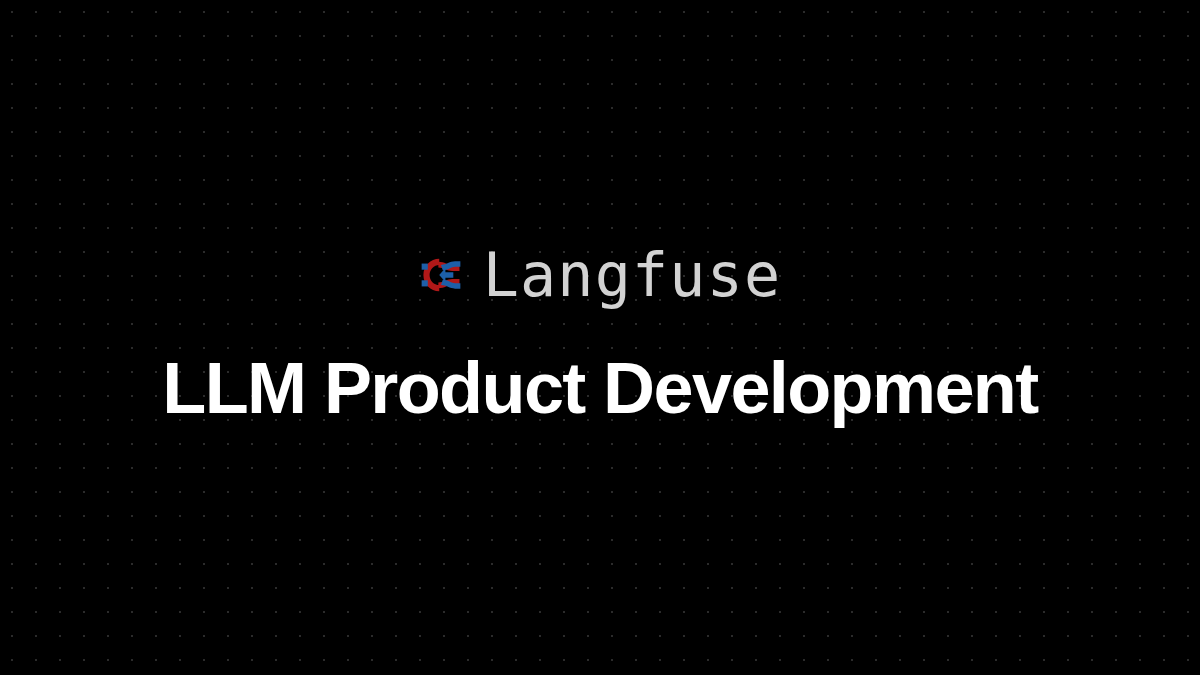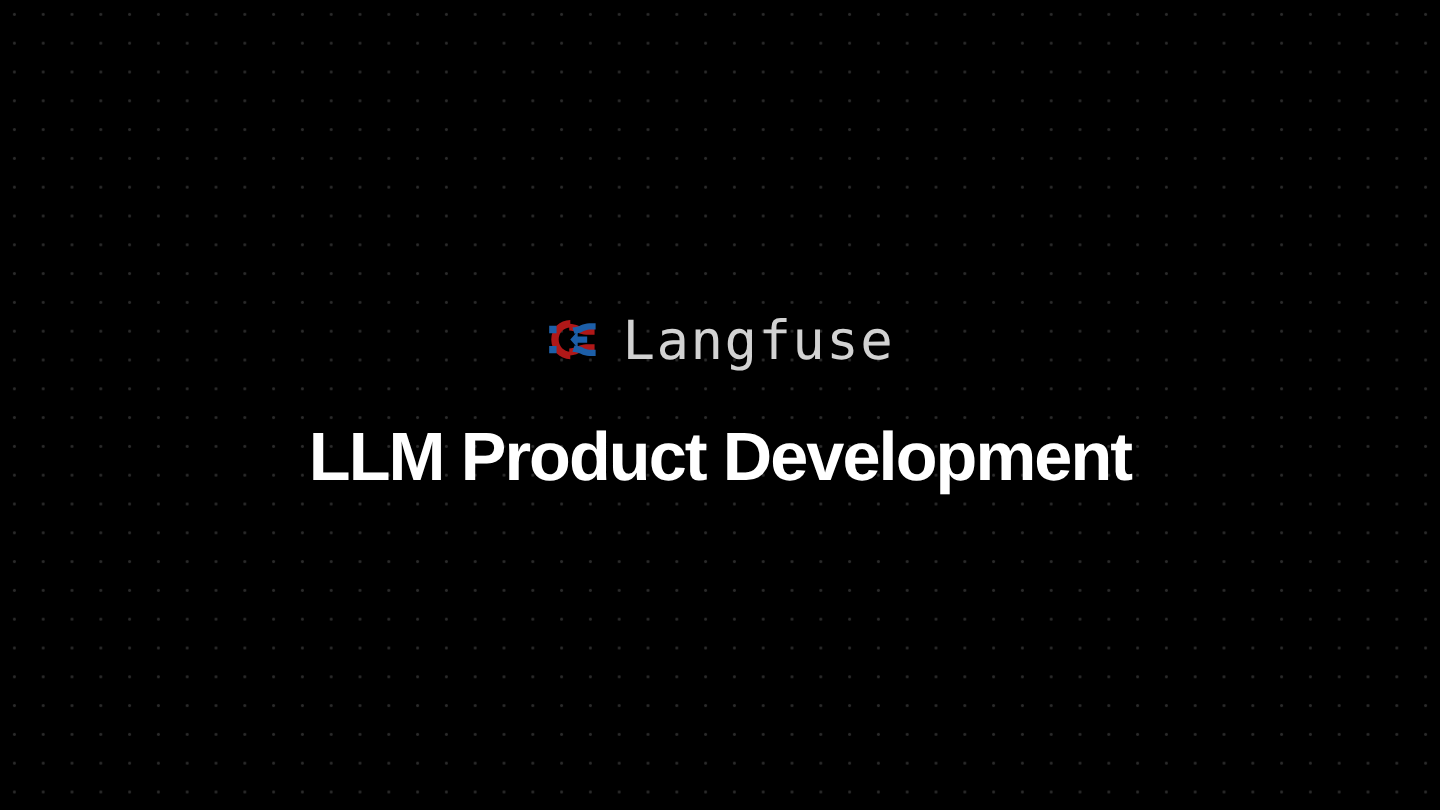--- a/index.html
+++ b/index.html
@@ -53,37 +53,37 @@
     margin-bottom: 42px;
   }
   .brand-mark {
     width: 44px;
     height: 44px;
     display: block;
     flex: none;
   }
   .brand-name {
     font-family: "DejaVu Sans Mono", "Liberation Mono", monospace;
-    font-size: 45px;
+    font-size: 60px;
     line-height: 1;
     font-weight: 400;
     letter-spacing: 1.2px;
     color: #d2d2d2;
     white-space: nowrap;
   }
 
   
   .headline {
     margin: 0;
     padding: 0 60px;
     text-align: center;
     color: #ffffff;
     font-family: "Liberation Sans", sans-serif;
     font-weight: 700;
-    font-size: 57px;
+    font-size: 72px;
     line-height: 1.16;
     letter-spacing: -1.6px;
     max-width: 1080px;
   }
   .headline-line {
     display: block;
     white-space: nowrap;
   }
 </style>
 </head>

